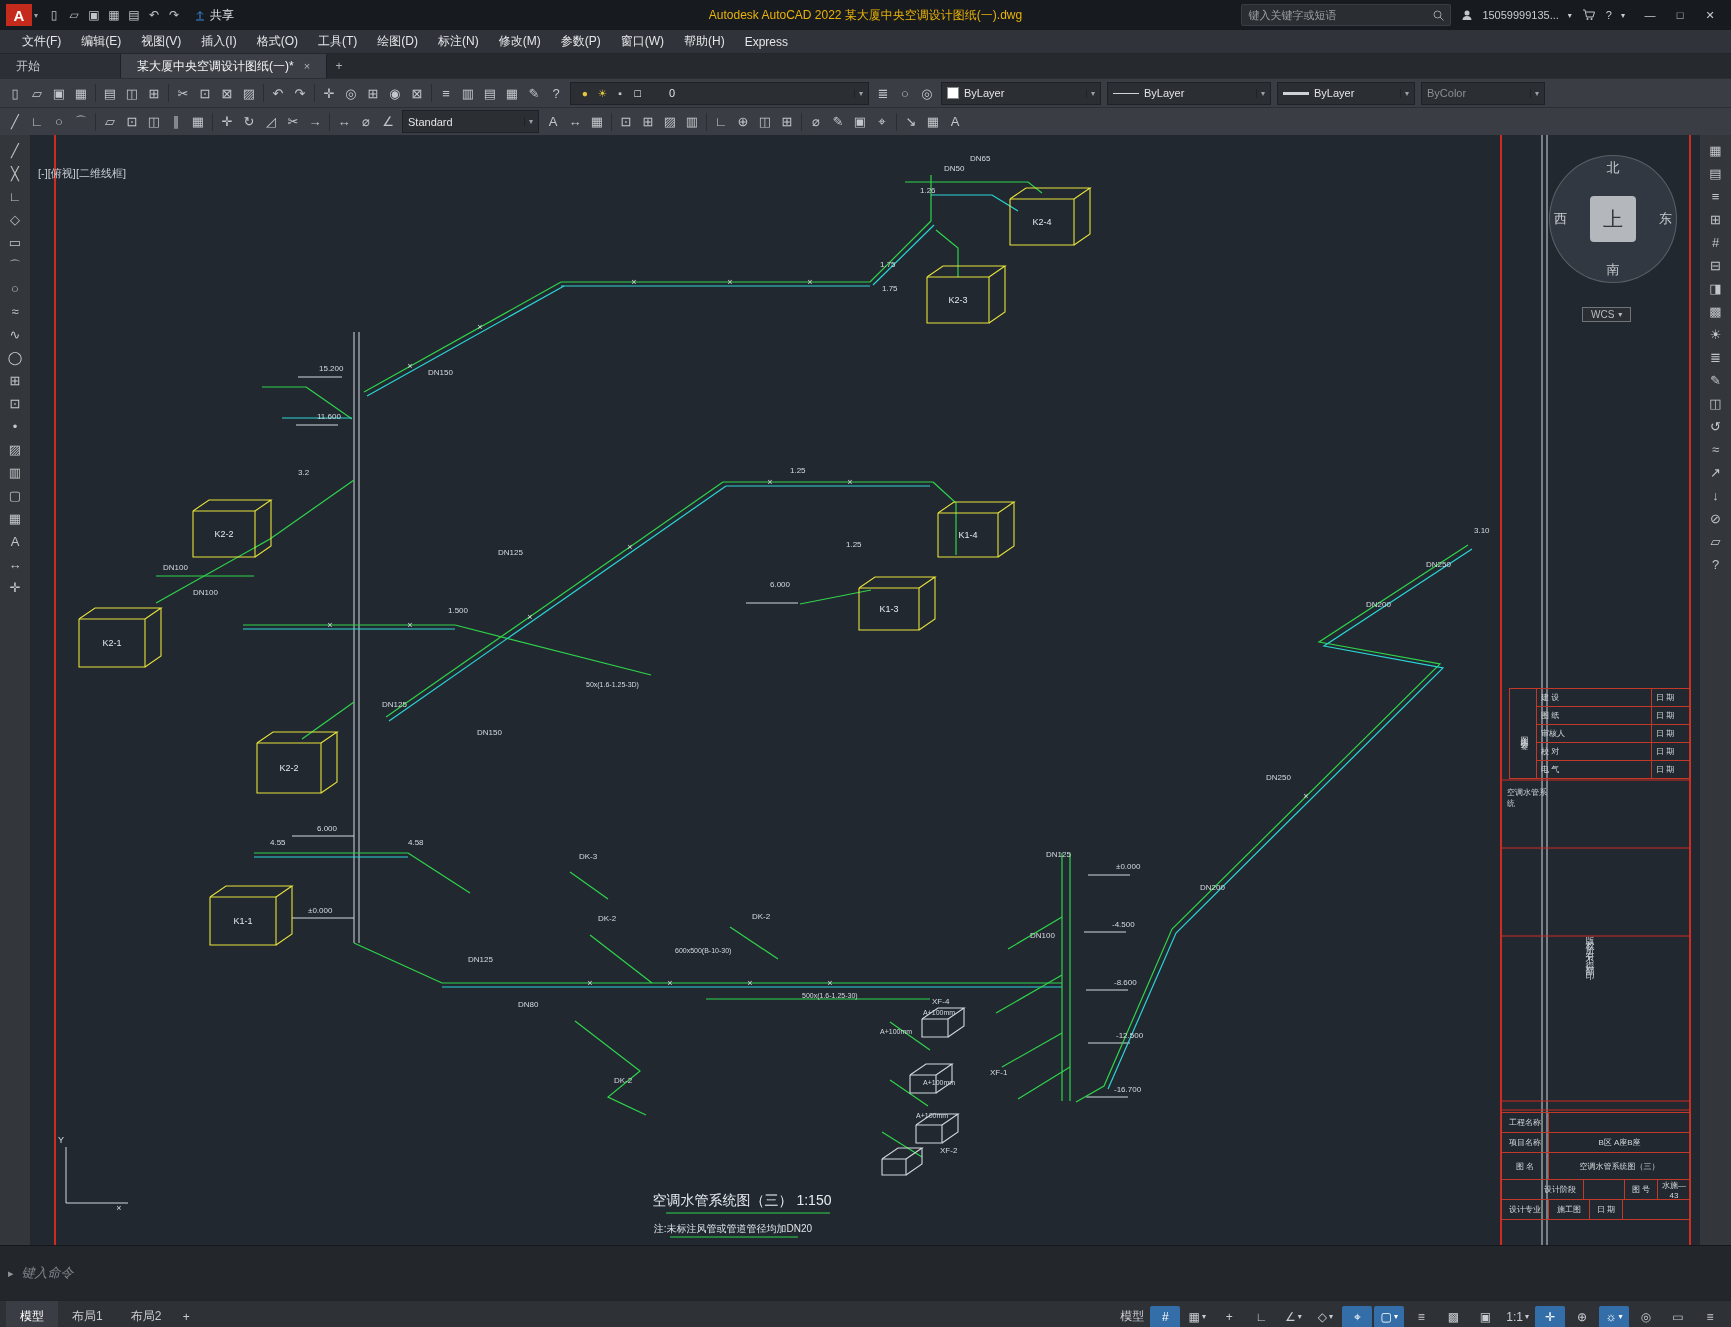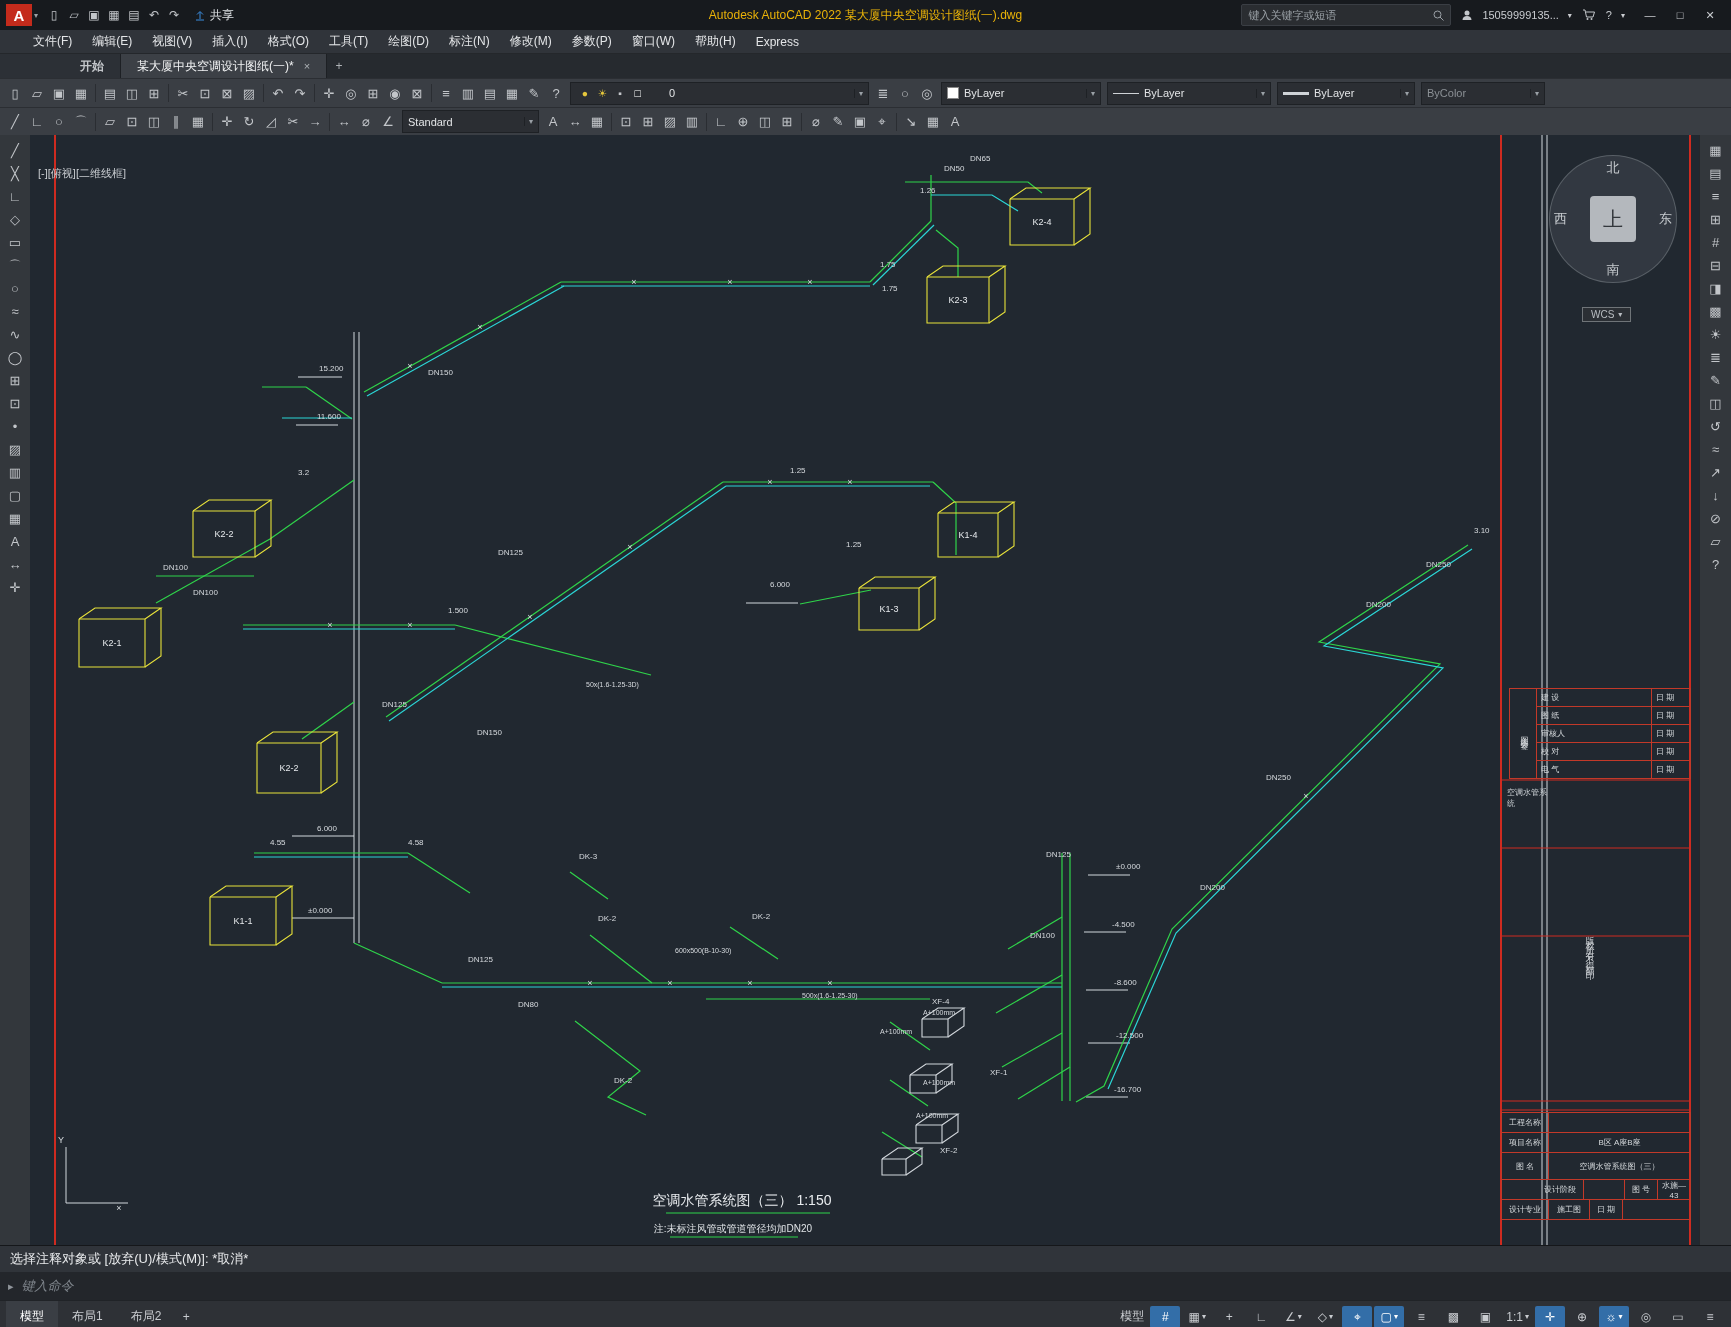--- a/index.html
+++ b/index.html
@@ -19,26 +19,26 @@
   .qicons .tbicon{width:20px;height:20px;font-size:12px;}
   .share{display:flex;align-items:center;gap:4px;margin-left:10px;color:#dfe2e5;font-size:12px;}
   .tb-title{position:absolute;left:50%;transform:translateX(-50%);font-size:12px;color:#eab308;white-space:nowrap;}
   .tb-right{margin-left:auto;display:flex;align-items:center;gap:10px;}
   .searchbox{width:196px;height:20px;background:#2a2d31;border:1px solid #3a3e44;border-radius:2px;
              display:flex;align-items:center;gap:6px;padding:0 6px;color:#9aa0a6;font-size:11px;}
   .user{display:flex;align-items:center;gap:9px;font-size:11px;color:#c9ccd0;}
   .winbtns{display:flex;}
   .winbtn{width:30px;height:24px;display:flex;align-items:center;justify-content:center;color:#c9ccd0;font-size:11px;}
   
-  .menubar{height:23px;background:var(--menu);display:flex;align-items:center;padding-left:23px;border-bottom:1px solid #24272b;}
+  .menubar{height:23px;background:var(--menu);display:flex;align-items:center;padding-left:12px;border-bottom:1px solid #24272b;}
   .menu-item{padding:0 10px;font-size:12px;color:#e4e6e8;height:100%;display:flex;align-items:center;}
   
   .tabbar{height:24px;background:var(--tabbg);display:flex;align-items:flex-end;}
   .ftab{height:24px;display:flex;align-items:center;padding:0 16px;font-size:12px;color:#c3c6ca;border-right:1px solid #1d2024;}
-  .ftab.start{background:#2c3036;min-width:88px;justify-content:flex-end;font-weight:bold;}
+  .ftab.start{background:#2c3036;min-width:88px;justify-content:flex-start;}
   .ftab.active{background:var(--tab-active);color:#f2f3f4;justify-content:flex-end;}
   .ftab .close{margin-left:10px;font-size:11px;color:#aeb2b6;}
   .ftab-add{width:24px;height:24px;display:flex;align-items:center;justify-content:center;color:#aeb2b6;}
   
   .toolbar{height:28px;background:var(--tb);display:flex;align-items:center;padding:0 4px;border-top:1px solid #2b2e33;}
   .toolbar.second{height:27px;}
   .iconstrip{display:flex;align-items:center;}
   .tbicon{width:22px;height:22px;display:flex;align-items:center;justify-content:center;
           font-size:13px;color:var(--icon);}
   .tb-sep{width:1px;height:18px;background:#2a2d32;margin:0 3px;}
@@ -645,21 +645,20 @@
         <span class="tbicon icon-cloud">≈</span>
         <span class="tbicon icon-share-view">↗</span>
         <span class="tbicon icon-export">↓</span>
         <span class="tbicon icon-section">⊘</span>
         <span class="tbicon icon-flat">▱</span>
         <span class="tbicon icon-help">?</span>
       </div>
   </div>
 
   <div class="cmd">
-    <div class="cmd-history">选择注释对象或  [放弃(U)/模式(M)]:  *取消*</div>
     <div class="cmd-input">
       <span class="cmd-prompt">▸</span>
       <span class="cmd-ghost">键入命令</span>
     </div>
   </div>
 
   <div class="bottombar">
     <div style="display:flex;height:100%" id="layout-tabs">
         <div class="ltab active">模型</div>
         <div class="ltab">布局1</div>

